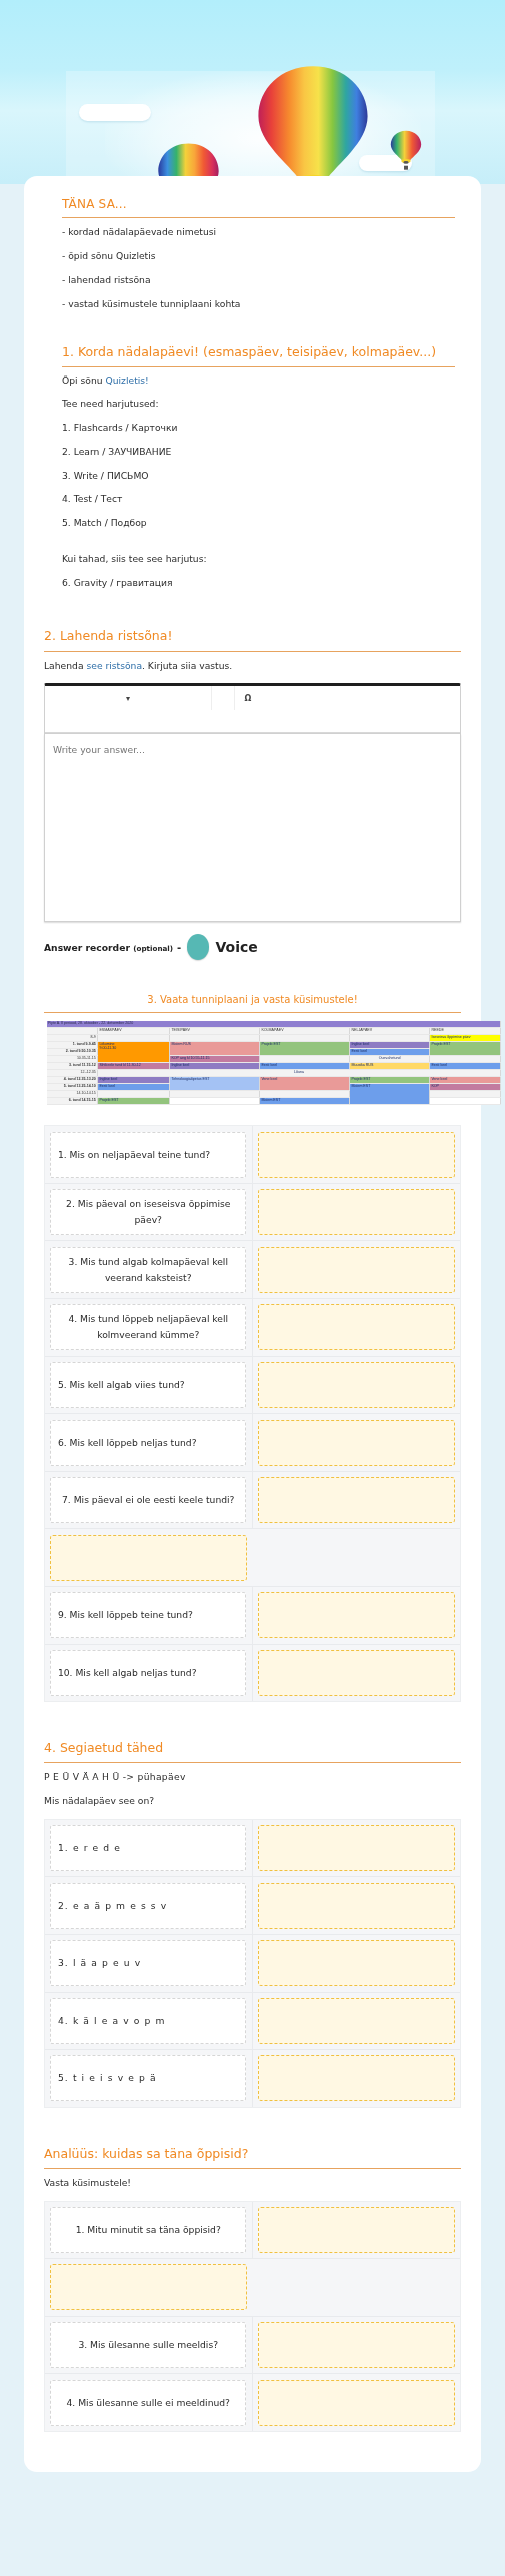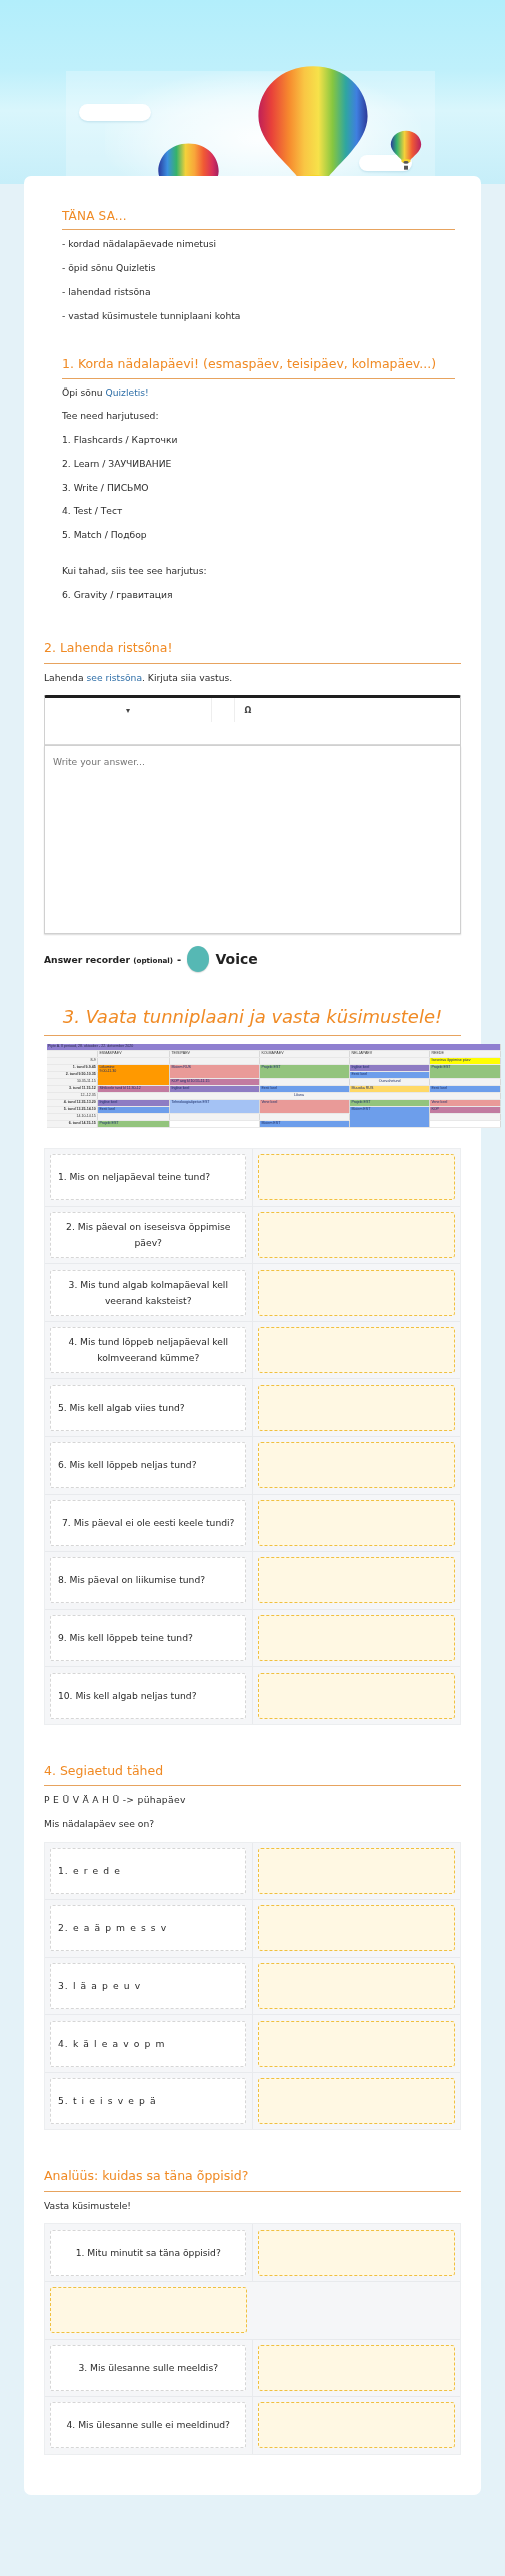--- a/index.html
+++ b/index.html
@@ -25,38 +25,38 @@
     background: rgba(255,255,255,0.25);
   }
   .cloud { position: absolute; background: #fff; border-radius: 20px; box-shadow: 0 1.3px 2px rgba(150,200,220,0.4); }
   .balloon { position: absolute; }
 
   .card {
     position: relative;
     margin: -8px 24px 0 24px;
     width: 457px;
     background: #fff;
-    border-radius: 7px;
-    padding: 32px 0 40px 0;
+    border-radius: 13px;
+    padding: 20px 0 40px 0;
   }
   .sec-a { padding: 0 26px 0 38px; }
   .sec-b { padding: 0 20px 0 20px; }
 
   .h-title {
     font-family: "DejaVu Sans", sans-serif;
     color: #f08a24;
     font-size: 12.5px;
     font-weight: normal;
     line-height: 1.35;
     padding-bottom: 5.3px;
     border-bottom: 0.7px solid #e7a35e;
     margin-bottom: 8px;
   }
   .h-title.upper { font-size: 12px; letter-spacing: 0.2px; }
-  .h-title.center { font-size: 18px; font-style: italic; }
+  .h-title.center { font-size: 10px; }
 
   .p-line { font-size: 9.2px; line-height: 12.5px; margin-bottom: 11.2px; color: #2d2d2d; }
   .p-line a { color: #2f6fa8; text-decoration: none; }
   .spacer { height: 12.5px; }
 
   
   .editor {
     margin-top: 4px;
     border: 0.7px solid #d0d0d0;
     border-top: 3.3px solid #1e1e1e;
@@ -406,23 +406,20 @@
         </div>
       <div class="qa-row">
           <div class="qa-q">
             <div class="q-box">7. Mis päeval ei ole eesti keele tundi?</div>
           </div>
           <div class="qa-a">
             <div class="a-box"></div>
           </div>
         </div>
       <div class="qa-row">
-          <div class="qa-q">
-            <div class="q-box left">8. Mis päeval on liikumise tund?</div>
-          </div>
           <div class="qa-a">
             <div class="a-box"></div>
           </div>
         </div>
       <div class="qa-row">
           <div class="qa-q">
             <div class="q-box left">9. Mis kell lõppeb teine tund?</div>
           </div>
           <div class="qa-a">
             <div class="a-box"></div>

